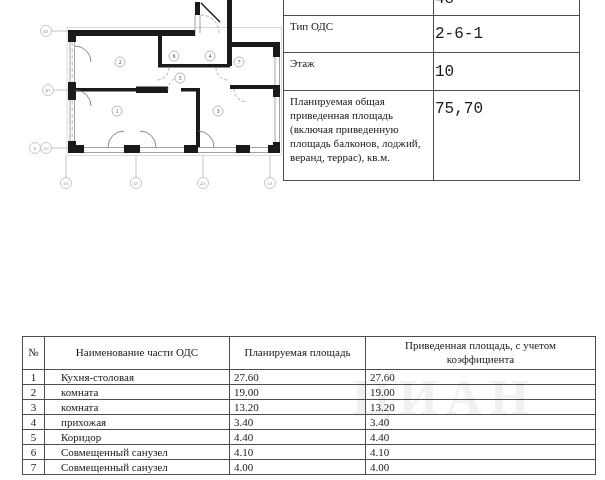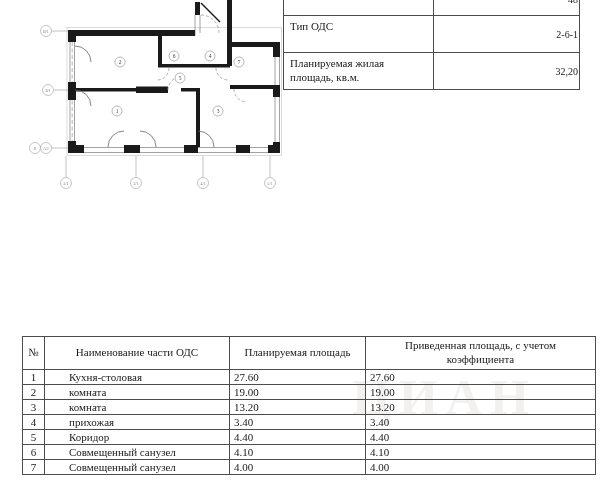--- a/index.html
+++ b/index.html
@@ -3,36 +3,36 @@
 <meta charset="utf-8">
 <style>
   html,body{margin:0;padding:0;background:#fff;}
   #page{position:relative;width:605px;height:480px;background:#fff;overflow:hidden;
         font-family:"Liberation Serif",serif;color:#1a1a1a;}
 
   
   #info-table{position:absolute;left:283px;top:-18px;width:282px;border-collapse:collapse;table-layout:fixed;}
   #info-table td{border:1px solid #4d4d4d;overflow:hidden;}
   #info-table td.lbl{width:139px;vertical-align:top;font-size:11px;line-height:1.28;padding:3px 4px 3px 6px;}
-  #info-table td.val{width:143px;text-align:right;font-size:10px;vertical-align:middle;}
+  #info-table td.val{width:143px;text-align:left;font-size:16px;vertical-align:middle;font-family:Liberation Mono, monospace;}
   #info-table tr.r1{height:33px;} #info-table tr.r2{height:37px;}
   #info-table tr.r3{height:38px;} #info-table tr.r4{height:40px;}
   #info-table tr.r5{height:66px;} #info-table tr.r6{height:90px;}
   #info-table tr.r7{height:37px;}
   #info-table tr.r5 td.val, #info-table tr.r6 td.val{vertical-align:top;padding-top:9px;}
 
   
   #rooms-table{position:absolute;left:22px;top:336px;width:573px;border-collapse:collapse;table-layout:fixed;font-size:11px;}
   #rooms-table td{border:1px solid #4d4d4d;overflow:hidden;}
   #rooms-table col.c-num{width:22px;} #rooms-table col.c-name{width:185px;}
   #rooms-table col.c-plan{width:136px;} #rooms-table col.c-red{width:230px;}
   #rooms-table tr.hdr td{height:30px;text-align:center;vertical-align:middle;line-height:1.25;padding:1px 4px;}
   #rooms-table tr.row td{height:14px;line-height:12px;padding:0 4px;vertical-align:middle;}
   #rooms-table tr.row td.num{text-align:center;padding:0;}
-  #rooms-table tr.row td.name{text-align:left;padding-left:24px;}
+  #rooms-table tr.row td.name{text-align:left;padding-left:16px;}
   #rooms-table tr.row td.area{text-align:left;}
 
   
   #wm{position:absolute;left:352px;top:368px;font-size:50px;font-weight:bold;
       letter-spacing:8px;color:rgba(165,155,145,0.14);user-select:none;}
 
   
   #plan{position:absolute;left:18px;top:0;}
   #plan text{font-family:"Liberation Serif",serif;}
 </style>
@@ -181,23 +181,27 @@
   <table id="info-table">
     <tbody>
         <tr class="r1">
           <td class="lbl"></td>
           <td class="val">48</td>
         </tr>
     <tr class="r2">
           <td class="lbl">Тип ОДС</td>
           <td class="val">2-6-1</td>
         </tr>
-    <tr class="r7">
-          <td class="lbl">Планируемая жилая площадь, кв.м.</td>
-          <td class="val">32,20</td>
+    <tr class="r3">
+          <td class="lbl">Этаж</td>
+          <td class="val">10</td>
+        </tr>
+    <tr class="r6">
+          <td class="lbl">Планируемая общая приведенная площадь (включая приведенную площадь балконов, лоджий, веранд, террас), кв.м.</td>
+          <td class="val">75,70</td>
         </tr>
   </tbody>
     </table>
 
   <table id="rooms-table">
     <colgroup>
         <col class="c-num">
         <col class="c-name">
         <col class="c-plan">
         <col class="c-red">

